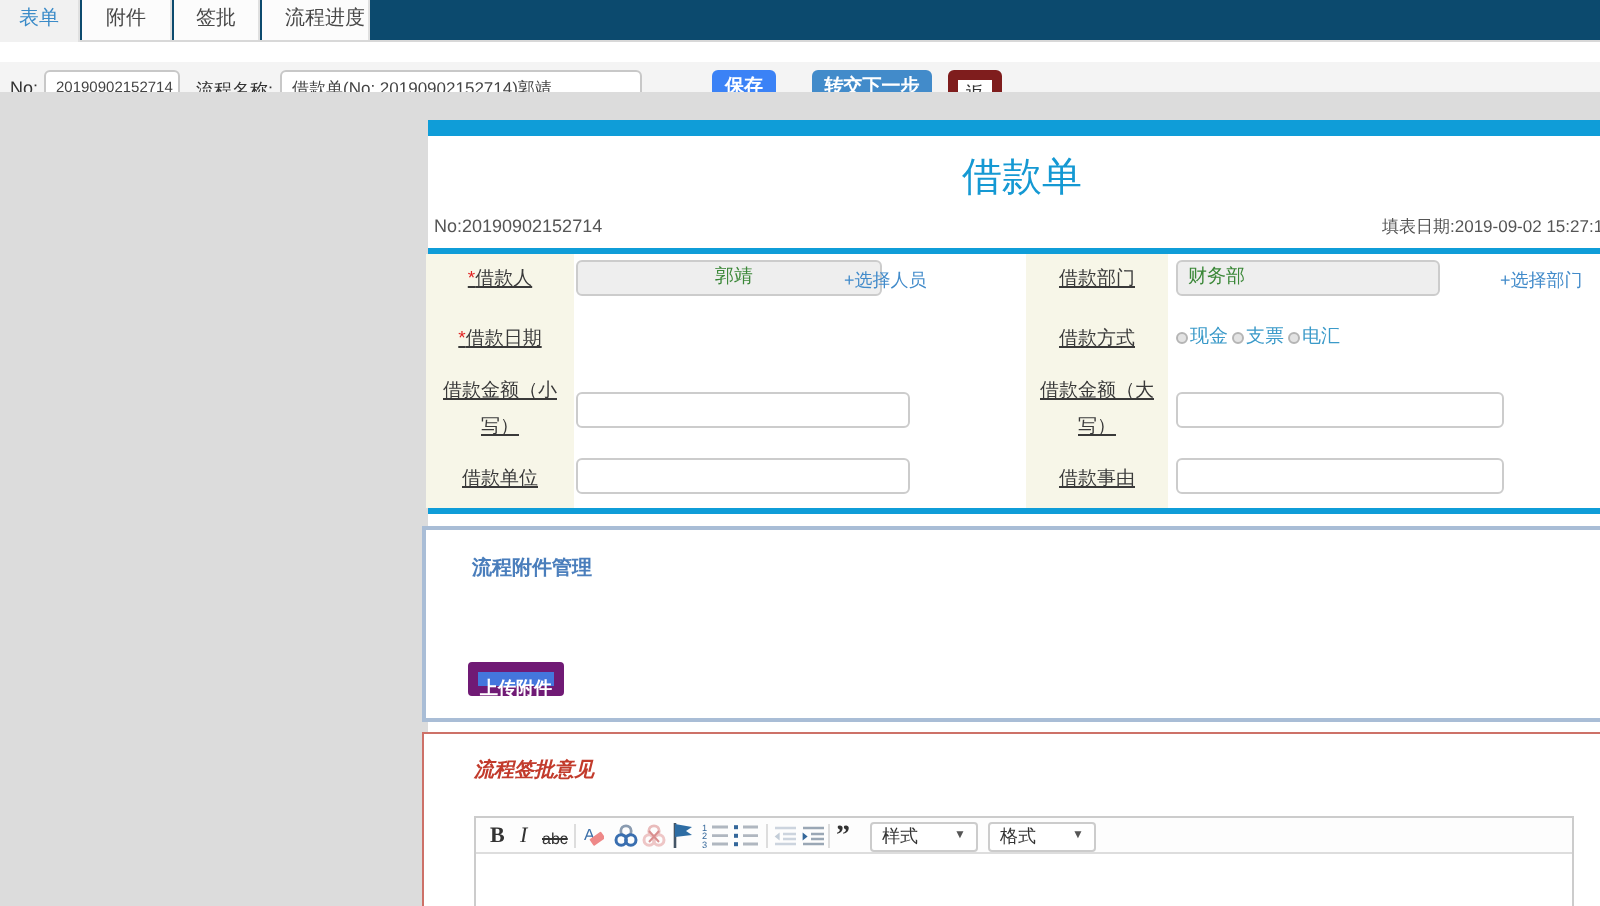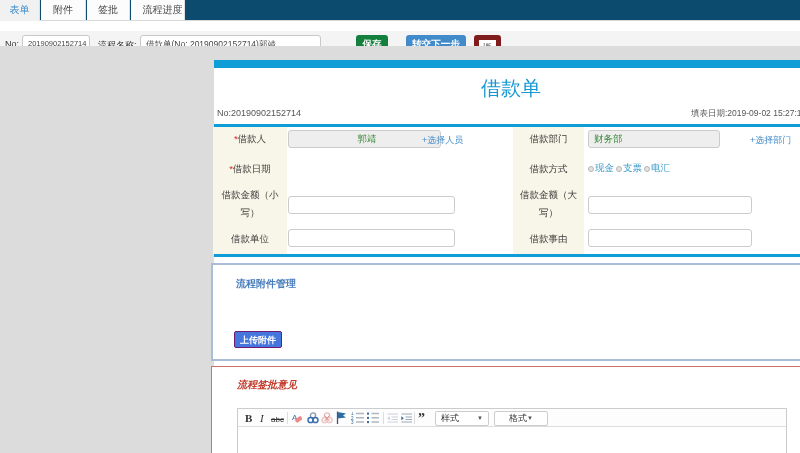--- a/index.html
+++ b/index.html
@@ -12,54 +12,54 @@
 #tab1 { left:0; width:40px; color:#3b8bc8; background:#f1f1f1; height:21px; border-right:1px solid #e0e0e0; }
 #tab2 { left:41px; width:45px; }
 #tab3 { left:87px; width:43px; }
 #tab4 { left:131px; width:54px; padding-left:10px; }
 
 
 #toolbar { position:absolute; left:0; top:31px; width:800px; height:25px; background:#f4f4f4; }
 #toolbar .lbl { position:absolute; font-size:9px; color:#333; top:8px; }
 .tinput { position:absolute; top:4px; height:17px; background:#fff; border:1px solid #c8c8c8; border-radius:3px; font-size:8px; color:#444; line-height:16px; padding-left:5px; }
 .btn { position:absolute; top:4px; height:17px; line-height:17px; text-align:center; font-size:9.5px; font-weight:bold; border-radius:3px; color:#fff; }
-#btnsave { left:356px; width:32px; background:#15803d; }
+#btnsave { left:356px; width:32px; background:#3b82f6; }
 #btnnext { left:406px; width:60px; background:#428bca; }
 #btnback { left:474px; width:27px; background:#fff; border:5px solid #7f1d1d; color:#333; font-weight:normal; line-height:15px; }
 
 
 #grey { position:absolute; left:0; top:46px; width:800px; height:407px; background:#dcdcdc; }
 
 
 #panel { position:absolute; left:214px; top:60px; width:594px; height:393px; background:#fff; }
 #bluebar { position:absolute; left:0; top:0; width:594px; height:8px; background:#0f9dd8; }
 #title { position:absolute; left:0; top:15px; width:594px; text-align:center; font-size:20px; color:#1599d3; }
 #noline { position:absolute; left:3px; top:48px; font-size:9px; color:#555; }
 #dateline { position:absolute; left:477px; top:48px; font-size:8.5px; color:#555; white-space:nowrap; }
 .bluehr { position:absolute; left:0; width:594px; background:#0f9dd8; }
 #hr1 { top:64px; height:3px; }
 #hr2 { top:194px; height:3px; }
 
 
 .cream { position:absolute; top:67px; height:127px; background:#f7f6e8; }
 #cream1 { left:-1px; width:74px; }
 #cream2 { left:299px; width:71px; }
-.flabel { position:absolute; font-size:9.5px; color:#3a3a3a; text-align:center; }
+.flabel { position:absolute; font-size:9.5px; color:#3a3a3a; text-align:center;text-decoration:underline; }
 .red { color:#e02222; }
 .finput { position:absolute; height:18px; background:#fff; border:1px solid #ccc; border-radius:3px; font-size:9.5px; color:#3a8737; line-height:16px; padding-left:5px; }
 .fdis { background:#eee; }
 .blink { font-size:9px; color:#428bca; position:absolute; }
 .rgroup { position:absolute; top:102px; font-size:9.5px; color:#3b9ac9; white-space:nowrap; }
 .radio { display:inline-block; width:6px; height:6px; border-radius:50%; background:#e3e3e3; border:1px solid #b5b5b5; vertical-align:-1px; margin-right:1px; }
 
 
 #attbox { position:absolute; left:-3px; top:203px; width:598px; height:98px; background:#fff; border:2px solid #a9bdd6; }
 #atttitle { position:absolute; left:23px; top:12px; font-size:10px; font-weight:bold; color:#4a7ebc; }
 #alert { position:absolute; left:20px; top:39px; width:556px; height:22px; background:#fcf8e5; border:1px solid #eee8d0; border-radius:2px; font-size:9px; color:#666; line-height:20px; padding-left:22px; }
-#upbtn { position:absolute; left:21px; top:66px; width:48px; height:17px; border:1px solid #701a75; background:#4476dd; color:#fff; font-size:9px; font-weight:bold; text-align:center; line-height:17px; border-radius:2px; }
+#upbtn { position:absolute; left:21px; top:66px; width:48px; height:17px; border:5px solid #701a75; background:#4476dd; color:#fff; font-size:9px; font-weight:bold; text-align:center; line-height:17px; border-radius:2px; }
 
 
 #signbox { position:absolute; left:-3px; top:306px; width:598px; height:150px; background:#fff; border:1.5px solid #cd7168; }
 #signtitle { position:absolute; left:25px; top:11px; font-size:10px; font-weight:bold; color:#c23b2c;font-style:italic; }
 #editor { position:absolute; left:25px; top:41px; width:550px; height:105px; background:#fff; border:1px solid #ccc; }
 #etoolbar { position:absolute; left:0; top:0; width:548px; height:18px; background:#fdfdfd; border-bottom:1px solid #ddd; }
 .ei { position:absolute; font-size:10px; color:#333; line-height:12px; }
 .esep { position:absolute; top:3px; width:1px; height:12px; background:#ddd; }
 .esel { position:absolute; top:1.5px; display:inline-flex; align-items:center; justify-content:space-between; width:54px; height:15px; border:1px solid #ccc; border-radius:2px; font-size:9px; color:#333; padding:0 5px; background:#fff; }
 </style>
@@ -182,17 +182,17 @@
             </svg></span>
         <span class="ei" style="left:163px; top:4px;"><svg width="11" height="10" viewBox="0 0 11 10">
               <g stroke="#9aa7b5" stroke-width="1.2">
                 <path d="M0.5 1 H11 M4.5 4 H11 M4.5 6.5 H11 M0.5 9 H11"></path>
               </g>
               <path d="M0.3 3.2 L2.8 5.2 L0.3 7.2 Z" fill="#34679a"></path>
             </svg></span>
         <span class="esep" style="left:176px;"></span>
         <span class="ei" style="left:180px; top:4px; font-size:14px; font-weight:bold; font-family:'Liberation Serif',serif; color:#333;">”</span>
         <span class="esel" style="left:197px;">样式 <span style="font-size:6px; color:#555;">▼</span></span>
-        <span class="esel" style="left:256px;justify-content:center;">格式 <span style="font-size:6px; color:#555;">▼</span></span>
+        <span class="esel" style="left:256px;">格式 <span style="font-size:6px; color:#555;">▼</span></span>
       </div>
     </div>
   </div>
 </div>
 
 </body></html>

